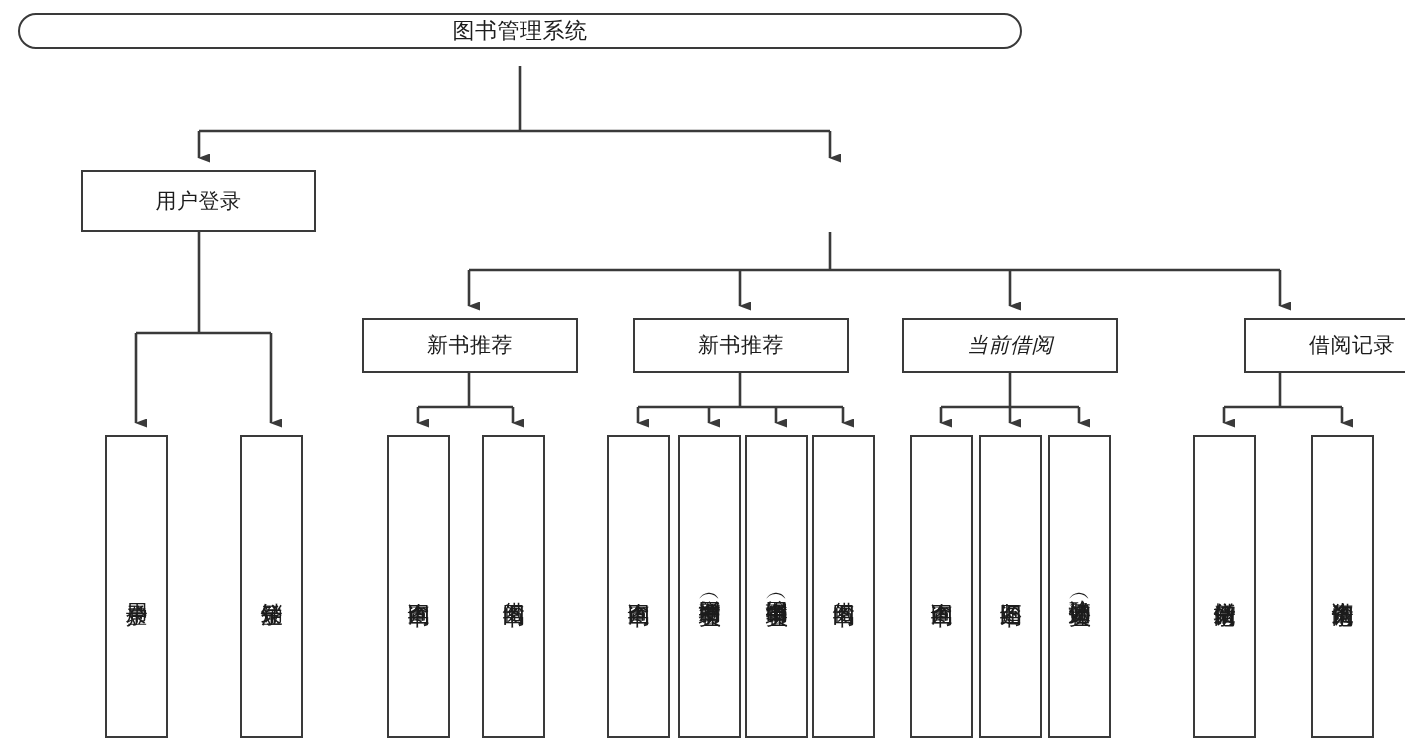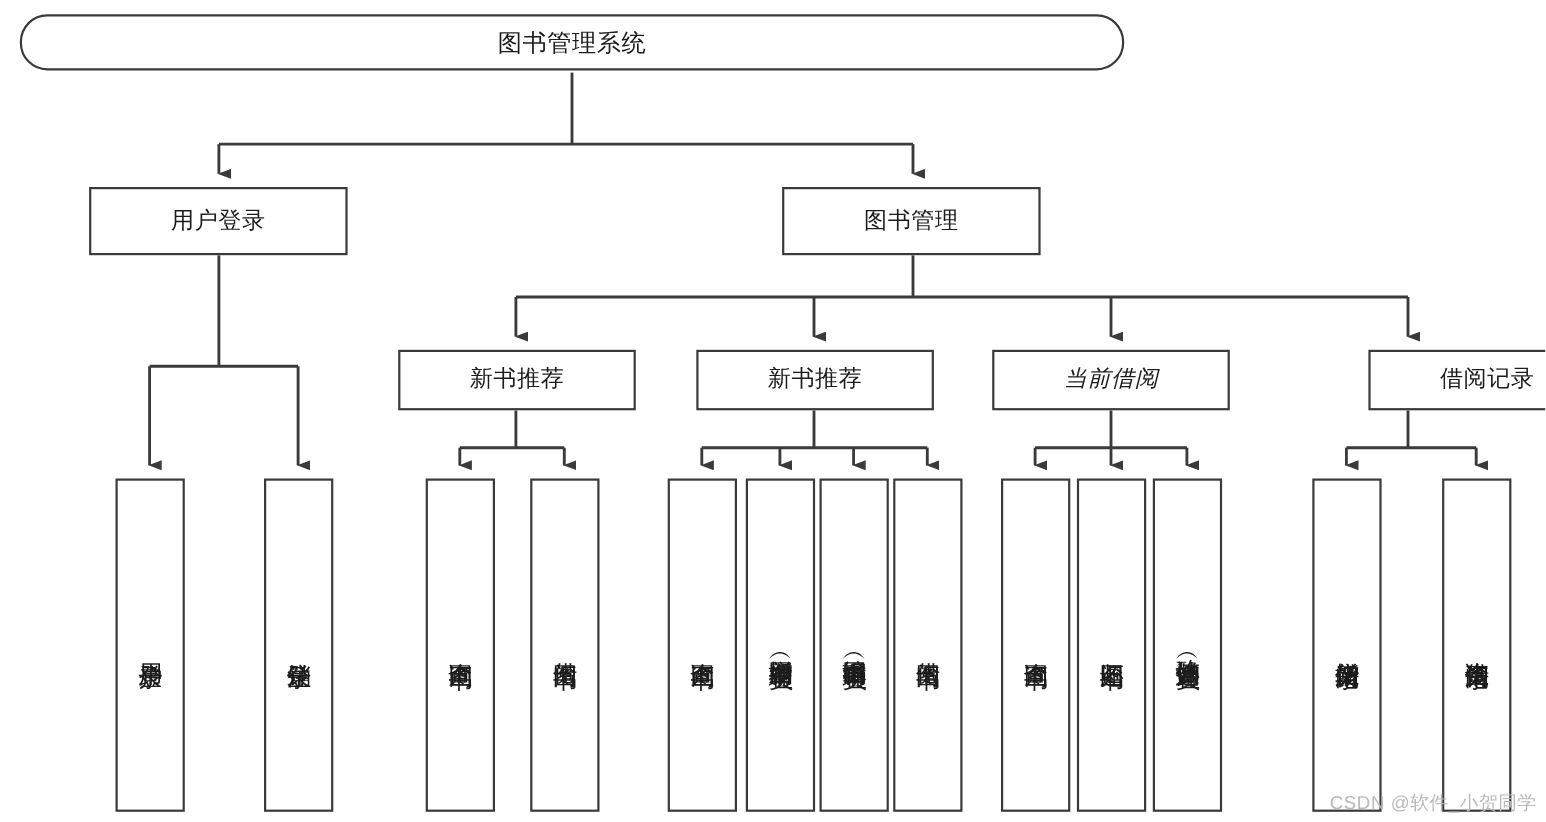--- a/index.html
+++ b/index.html
@@ -123,30 +123,27 @@
       <path d="M1010,407 L1010,423" marker-end="url(#arw)"></path>
       <path d="M1079,407 L1079,423" marker-end="url(#arw)"></path>
 
       <path d="M1280,373 L1280,407"></path>
       <path d="M1224,407 L1342,407"></path>
       <path d="M1224,407 L1224,423" marker-end="url(#arw)"></path>
       <path d="M1342,407 L1342,423" marker-end="url(#arw)"></path>
     </g>
   </svg>
 
-  <div class="node horiz root" style="left:18px; top:13px; width:1004px; height:51px;border-radius:25px;">
+  <div class="node horiz root" style="left:18px; top:13px; width:1004px; height:36px;border-radius:25px;">
     <span class="lbl">图书管理系统</span>
   </div>
 
   <div class="node horiz" style="left:81px; top:170px; width:235px; height:62px;">
     <span class="lbl">用户登录</span>
   </div>
-  <div class="node horiz" style="left:711px; top:170px; width:235px; height:62px;">
-    <span class="lbl">图书管理</span>
-  </div>
 
   <div class="node horiz" style="left:362px; top:318px; width:216px; height:55px;">
     <span class="lbl">新书推荐</span>
   </div>
   <div class="node horiz" style="left:633px; top:318px; width:216px; height:55px;">
     <span class="lbl">新书推荐</span>
   </div>
   <div class="node horiz" style="left:902px; top:318px; width:216px; height:55px;font-style:italic;">
     <span class="lbl">当前借阅</span>
   </div>
@@ -191,15 +188,14 @@
     <span class="lbl">确认归还（管理员）</span>
   </div>
 
   <div class="node vert" style="left:1193px; top:435px; width:63px; height:303px;">
     <span class="lbl">新增借阅记录</span>
   </div>
   <div class="node vert" style="left:1311px; top:435px; width:63px; height:303px;">
     <span class="lbl">查询借阅记录</span>
   </div>
 
-  <div class="watermark">CSDN @软件_小贺同学</div>
 
 </div>
 
 </body></html>

